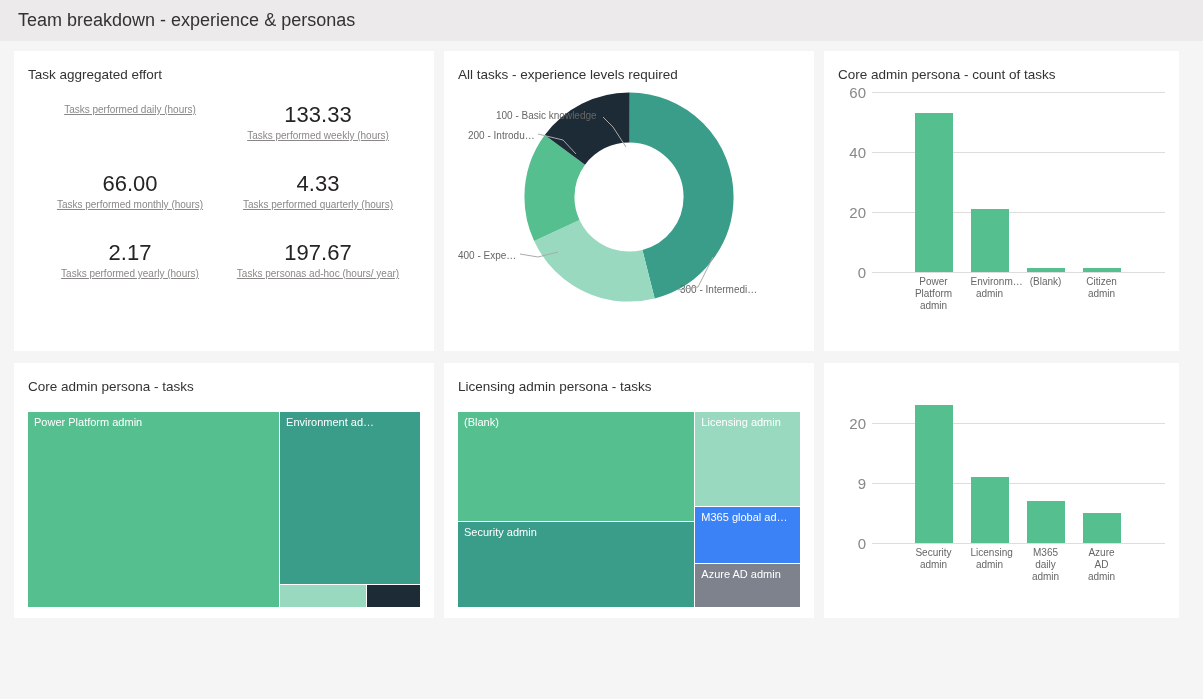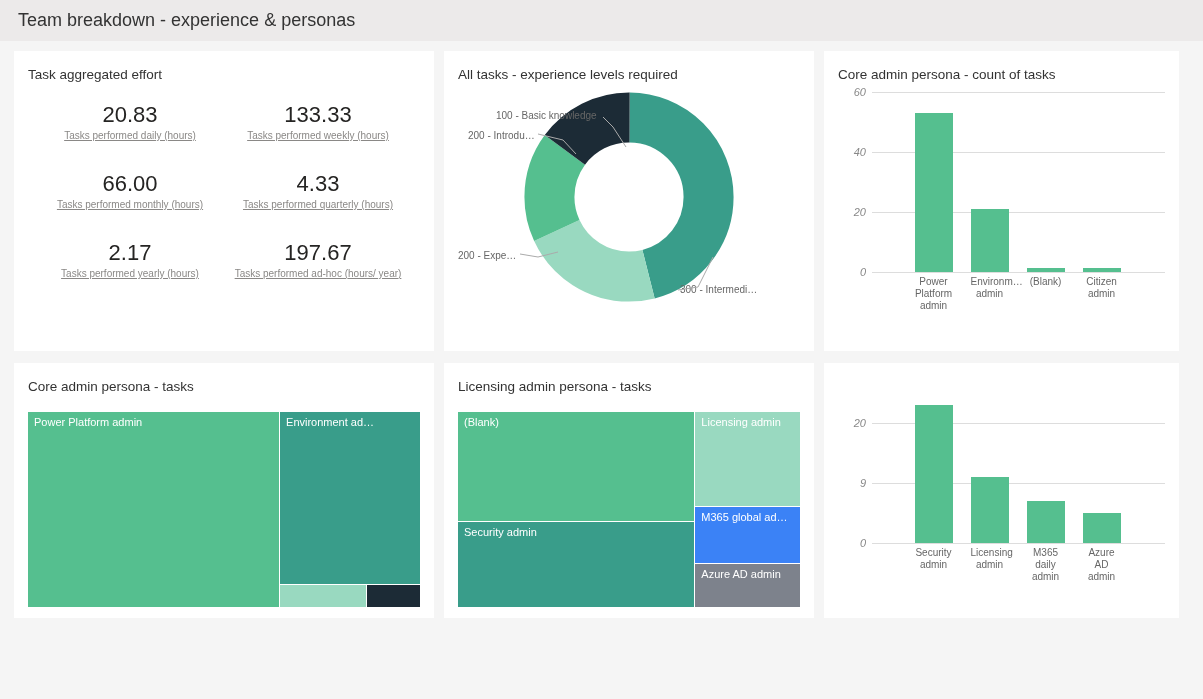--- a/index.html
+++ b/index.html
@@ -48,21 +48,21 @@
   .metric-label { font-size: 10px; color: #8a8886; margin-top: 2px; text-decoration: underline; }
 
   
   .donut-wrap { position: relative; width: 100%; height: 230px; }
   .donut-svg { display: block; margin: 10px auto 0 auto; }
   .donut-label { position: absolute; font-size: 10px; color: #666; white-space: nowrap; }
 
   
   .barchart { position: relative; width: 100%; }
   .bar-axis { position: absolute; left: 34px; right: 0; border-top: 1px solid #ddd; }
-  .bar-tick-label { position: absolute; left: 0; font-size: 11px; color: #888; transform: translateY(-50%); text-align: right; width: 28px; font-style: italic; }
+  .bar-tick-label { position: absolute; left: 0; font-size: 15px; color: #888; transform: translateY(-50%); text-align: right; width: 28px; }
   .bars { position: absolute; left: 38px; right: 6px; top: 0; bottom: 0; display: flex; align-items: flex-end; gap: 18px; justify-content: center; }
   .bar { width: 38px; background: #55bf8f; }
   .bar-cat-labels { display:flex; gap:18px; justify-content:center; font-size:10px; color:#666; margin-left:38px; margin-right:6px; margin-top:4px; }
   .bar-cat-labels > div { width:38px; text-align:center; line-height:1.2; }
 
   
   .treemap { position: relative; width: 100%; }
   .tm-cell { position:absolute; color:#fff; font-size:11px; padding:4px 6px; overflow:hidden; white-space:nowrap; }
 </style>
 </head>
@@ -73,59 +73,58 @@
 </div>
 
 <div class="dashboard">
 
   <div class="row">
 
     <div class="card metrics-card">
       <div class="card-title">Task aggregated effort</div>
       <div class="metrics-grid">
         <div class="metric">
-          <div class="metric-value">20.83</div>
           <div class="metric-label">Tasks performed daily (hours)</div>
         </div>
         <div class="metric">
           <div class="metric-value">133.33</div>
           <div class="metric-label">Tasks performed weekly (hours)</div>
         </div>
         <div class="metric">
           <div class="metric-value">66.00</div>
           <div class="metric-label">Tasks performed monthly (hours)</div>
         </div>
         <div class="metric">
           <div class="metric-value">4.33</div>
           <div class="metric-label">Tasks performed quarterly (hours)</div>
         </div>
         <div class="metric">
           <div class="metric-value">2.17</div>
           <div class="metric-label">Tasks performed yearly (hours)</div>
         </div>
         <div class="metric">
           <div class="metric-value">197.67</div>
-          <div class="metric-label">Tasks performed ad-hoc (hours/ year)</div>
+          <div class="metric-label">Tasks personas ad-hoc (hours/ year)</div>
         </div>
       </div>
     </div>
 
     <div class="card donut-card">
       <div class="card-title">All tasks - experience levels required</div>
       <div class="donut-wrap">
         <svg class="donut-svg" width="210" height="210" viewBox="0 0 42 42">
 
           <circle cx="21" cy="21" r="15.9155" fill="none" stroke="#399d8a" stroke-width="10" stroke-dasharray="46 54" stroke-dashoffset="25"></circle>
           <circle cx="21" cy="21" r="15.9155" fill="none" stroke="#99d9c0" stroke-width="10" stroke-dasharray="22 78" stroke-dashoffset="-21"></circle>
           <circle cx="21" cy="21" r="15.9155" fill="none" stroke="#55bf8f" stroke-width="10" stroke-dasharray="17 83" stroke-dashoffset="-43"></circle>
           <circle cx="21" cy="21" r="15.9155" fill="none" stroke="#1c2b36" stroke-width="10" stroke-dasharray="15 85" stroke-dashoffset="-60"></circle>
         </svg>
         <div class="donut-label" style="top:18px; left:38px;">100 - Basic knowledge</div>
         <div class="donut-label" style="top:38px; left:10px;">200 - Introdu…</div>
-        <div class="donut-label" style="top:158px; left:0px;">200 - Expe…</div>
+        <div class="donut-label" style="top:158px; left:0px;">400 - Expe…</div>
         <div class="donut-label" style="top:192px; left:222px;">300 - Intermedi…</div>
 
         <svg style="position:absolute; left:0; top:0; width:100%; height:100%; pointer-events:none;">
           <polyline points="145,25 155,35 168,55" fill="none" stroke="#aaa" stroke-width="1"></polyline>
           <polyline points="80,42 105,48 118,62" fill="none" stroke="#aaa" stroke-width="1"></polyline>
           <polyline points="62,162 80,165 100,160" fill="none" stroke="#aaa" stroke-width="1"></polyline>
           <polyline points="220,198 240,195 255,165" fill="none" stroke="#aaa" stroke-width="1"></polyline>
         </svg>
       </div>
     </div>

